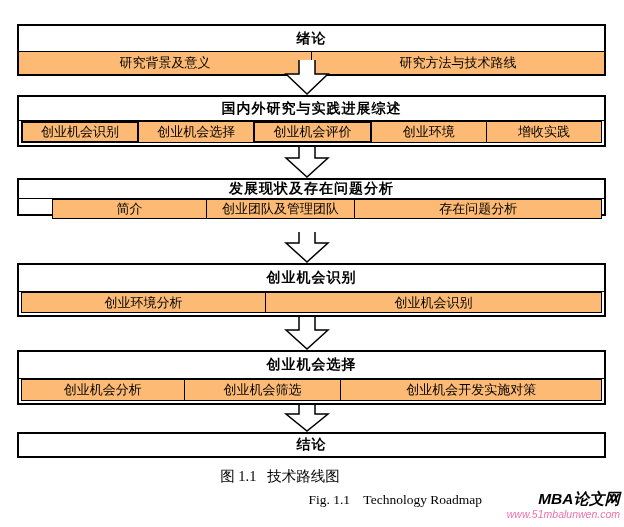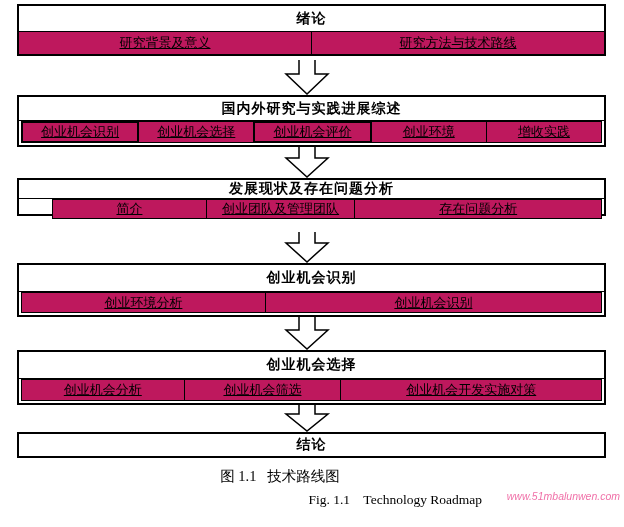--- a/index.html
+++ b/index.html
@@ -16,29 +16,29 @@
   .sec-title{
     font-weight:bold;font-size:14px;letter-spacing:1px;
     display:flex;align-items:center;justify-content:center;
     border-bottom:1px solid #000;
   }
   .sec.no-cells .sec-title{border-bottom:none;flex:1;}
   .cells{display:flex;flex:1;align-items:stretch;}
   .cells.inset{padding:0 2px 2px 2px;}
   .cell{
     display:flex;align-items:center;justify-content:center;
-    font-size:13px;box-sizing:border-box;min-width:0;background:#be185d;
-    white-space:nowrap;overflow:hidden;text-decoration:underline;
+    font-size:13px;box-sizing:border-box;min-width:0;background:#fdba74;
+    white-space:nowrap;overflow:hidden;
   }
   .cells.inset .cell{border:1px solid #000;}
   .cells.inset .cell + .cell{margin-left:-1px;}
   .cells.inset .cell.bold-border{border-width:2px;z-index:1;}
   .cells.plain .cell + .cell{border-left:1px solid #000;}
   
-  #sec0{top:4px;height:52px;}   #sec0 .sec-title{height:25px;}
+  #sec0{top:24px;height:52px;}   #sec0 .sec-title{height:25px;}
   #sec1{top:95px;height:52px;}  #sec1 .sec-title{height:25px;}
   #sec2{top:178px;height:38px;} #sec2 .sec-title{height:27px;}
   #sec3{top:263px;height:54px;} #sec3 .sec-title{height:26px;}
   #sec4{top:350px;height:55px;} #sec4 .sec-title{height:26px;}
   #sec5{top:432px;height:26px;}
   
   .arrow{position:absolute;left:283px;width:48px;}
   #a1{top:60px;height:35px;}
   #a2{top:147px;height:31px;}
   #a3{top:232px;height:31px;}
@@ -131,16 +131,17 @@
   </svg>
 
   <div class="sec no-cells" id="sec5">
     <div class="sec-title">结论</div>
   </div>
 
   <div class="cap-zh">图 1.1   技术路线图</div>
   <div class="cap-en">Fig. 1.1    Technology Roadmap</div>
 
   <div class="watermark">
+    <div class="wm-name">MBA论文网</div>
     <div class="wm-url" style="color: rgb(240, 112, 168);">www.51mbalunwen.com</div>
   </div>
 
 </div>
 
 </body></html>

